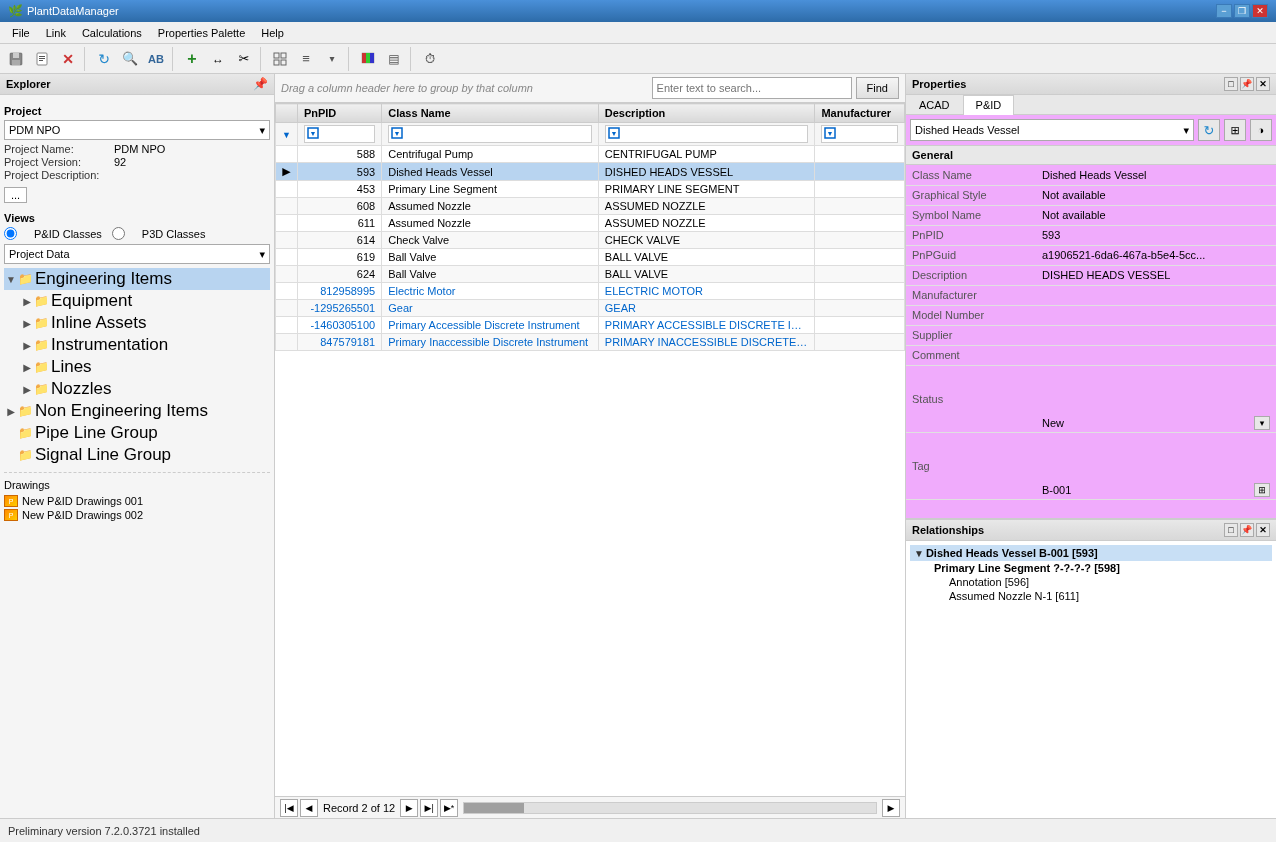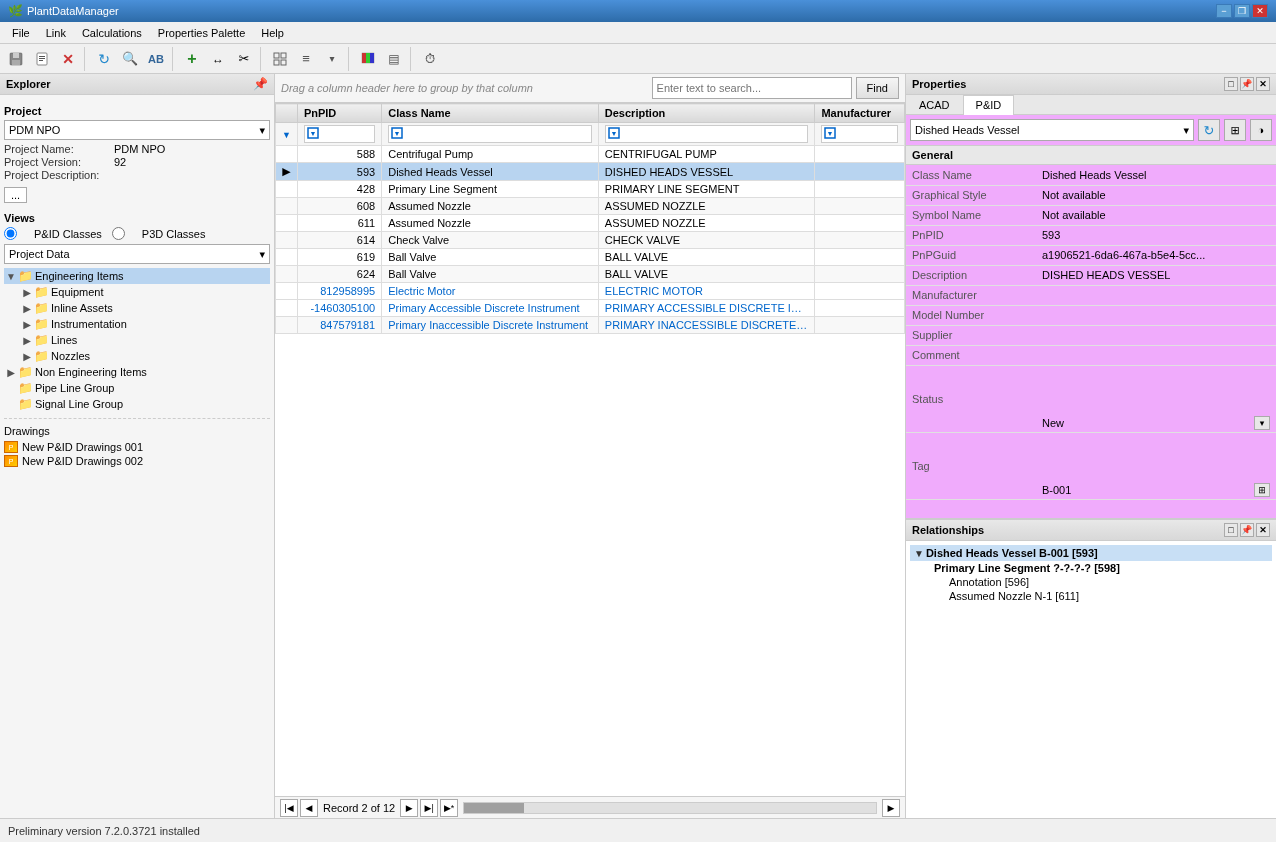--- a/index.html
+++ b/index.html
@@ -44,21 +44,21 @@
     .radio-group { display: flex; gap: 10px; align-items: center; }
     .radio-item { display: flex; align-items: center; gap: 17px; font-size: 11px; cursor: pointer; }
     
     
     .proj-data-dropdown { width: 100%; background: white; border: 1px solid #aaa; padding: 2px 4px; font-size: 11px; height: 20px; display: flex; align-items: center; justify-content: space-between; cursor: pointer; margin: 4px 0; }
     
     
     .tree-item { display: flex; align-items: center; padding: 1px 0; cursor: pointer; font-size: 11px; }
     .tree-item.selected { background: #b8d4f0; }
     .tree-expander { width: 14px; height: 14px; display: flex; align-items: center; justify-content: center; font-size: 10px; color: #555; }
-    .tree-label { font-size: 11px; }
+    .tree-label { font-size: 17px; }
     .tree-children { margin-left: 14px; }
     
     
     .drawings-header { font-weight: normal; font-size: 11px; margin: 6px 0 3px 0; }
     .drawing-item { display: flex; align-items: center; gap: 4px; padding: 1px 0; cursor: pointer; font-size: 11px; }
     .drawing-icon { width: 14px; height: 12px; background: linear-gradient(135deg, #ff8c00, #ffcc00); border: 1px solid #cc6600; display: flex; align-items: center; justify-content: center; font-size: 7px; color: white; }
     
     
     #datagrid { flex: 1; background: white; display: flex; flex-direction: column; border-right: 1px solid #ccc; }
     #datagrid-toolbar { display: flex; align-items: center; padding: 3px 6px; border-bottom: 1px solid #ccc; gap: 4px; background: #f5f5f5; }
@@ -386,21 +386,21 @@
             </tr>
             <tr class="row-selected">
               <td style="width: 12px; text-align: center;">▶</td>
               <td style="text-align: right; color: rgb(0, 0, 0);">593</td>
               <td style="color: rgb(0, 0, 0);">Dished Heads Vessel</td>
               <td style="color: rgb(0, 0, 0);">DISHED HEADS VESSEL</td>
               <td></td>
             </tr>
             <tr class="row-even">
               <td style="width: 12px; text-align: center;"></td>
-              <td style="text-align: right; color: rgb(0, 0, 0);">428</td>
+              <td style="text-align: right; color: rgb(0, 0, 0);">453</td>
               <td style="color: rgb(0, 0, 0);">Primary Line Segment</td>
               <td style="color: rgb(0, 0, 0);">PRIMARY LINE SEGMENT</td>
               <td></td>
             </tr>
             <tr class="row-odd">
               <td style="width: 12px; text-align: center;"></td>
               <td style="text-align: right; color: rgb(0, 0, 0);">608</td>
               <td style="color: rgb(0, 0, 0);">Assumed Nozzle</td>
               <td style="color: rgb(0, 0, 0);">ASSUMED NOZZLE</td>
               <td></td>
@@ -431,20 +431,27 @@
               <td style="text-align: right; color: rgb(0, 0, 0);">624</td>
               <td style="color: rgb(0, 0, 0);">Ball Valve</td>
               <td style="color: rgb(0, 0, 0);">BALL VALVE</td>
               <td></td>
             </tr>
             <tr class="row-even">
               <td style="width: 12px; text-align: center;"></td>
               <td style="text-align: right; color: rgb(0, 102, 204);">812958995</td>
               <td style="color: rgb(0, 102, 204);">Electric Motor</td>
               <td style="color: rgb(0, 102, 204);">ELECTRIC MOTOR</td>
+              <td></td>
+            </tr>
+            <tr class="row-odd">
+              <td style="width: 12px; text-align: center;"></td>
+              <td style="text-align: right; color: rgb(0, 102, 204);">-1295265501</td>
+              <td style="color: rgb(0, 102, 204);">Gear</td>
+              <td style="color: rgb(0, 102, 204);">GEAR</td>
               <td></td>
             </tr>
             <tr class="row-even">
               <td style="width: 12px; text-align: center;"></td>
               <td style="text-align: right; color: rgb(0, 102, 204);">-1460305100</td>
               <td style="color: rgb(0, 102, 204);">Primary Accessible Discrete Instrument</td>
               <td style="color: rgb(0, 102, 204);">PRIMARY ACCESSIBLE DISCRETE INSTRUMENT</td>
               <td></td>
             </tr>
             <tr class="row-odd">

